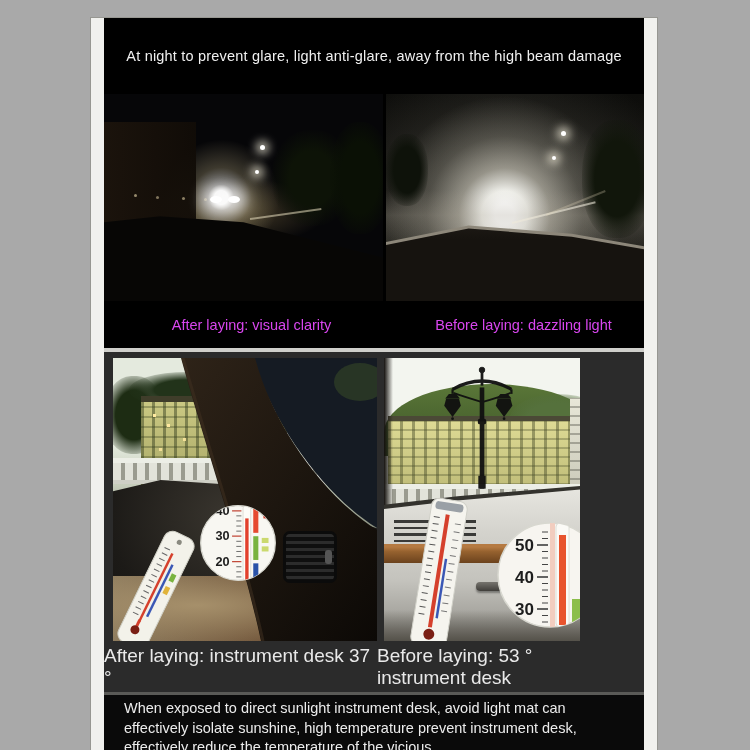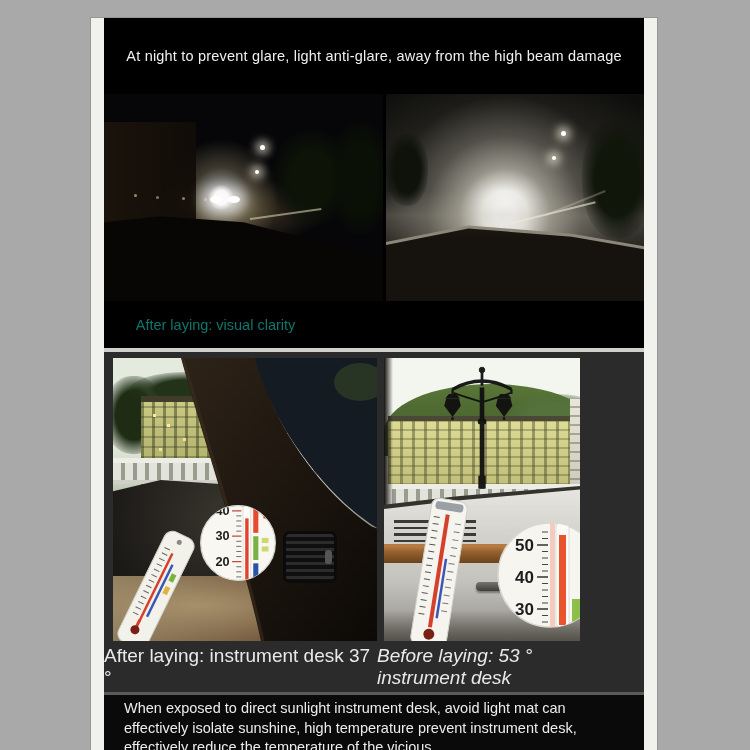--- a/index.html
+++ b/index.html
@@ -49,21 +49,21 @@
     background:linear-gradient(rgba(168,162,148,0), rgba(168,162,148,.30) 45%, rgba(140,135,122,.12));}
   .dash-a{left:0;top:0;width:100%;height:100%;
     clip-path:polygon(0 62%,20% 59%,50% 62%,100% 79%,100% 100%,0 100%);
     background:linear-gradient(180deg,#1a1813 28%, #070605 60%);}
   .dash-b-hl{left:0;top:0;width:100%;height:100%;
     clip-path:polygon(0 71.5%,32% 63.5%,72% 67.5%,100% 73.5%,100% 76%,72% 70.5%,32% 66.5%,0 74.5%);
     background:#8d877a;}
   .dash-b{left:0;top:0;width:100%;height:100%;
     clip-path:polygon(0 73%,32% 65%,72% 69%,100% 75%,100% 100%,0 100%);
     background:linear-gradient(180deg,#4c473e 15%, #16130f 70%);}
-  .captions-night{height:47px;display:flex;color:#0f766e;font-size:14.5px;}
+  .captions-night{height:47px;display:flex;color:#d946ef;font-size:14.5px;padding-left:36px;}
   .cap{display:flex;align-items:center;justify-content:center;box-sizing:border-box;}
   .cap.n-after{width:279px;padding-right:56px;}
   .cap.n-before{flex:1;padding-right:16px;}
   .divider-light{height:4px;background:#cfcfcb;}
   
   .sec-heat{height:340px;background:#2b2b2b;}
   .photos-heat{padding:6px 0 0 9px;display:flex;gap:7px;}
   .heat-photo{position:relative;overflow:hidden;height:283px;}
   .hp-el{position:absolute;}
   .heat-photo.after{width:264px;background:linear-gradient(180deg,#e4eade 0 30%,#c6cdbb 45%,#8b9180 60%,#3a3a32 75%,#242220);}
@@ -120,21 +120,21 @@
   .b-slats{left:10px;top:162px;width:82px;height:22px;
     background:repeating-linear-gradient(180deg,#3a3a38 0 2.5px,rgba(0,0,0,0) 2.5px 6.5px);}
   .b-wood{left:0;top:186px;width:245px;height:19px;
     background:linear-gradient(#b57a42 0 3px,#96622f 40%,#6b421d);}
   .b-glove-handle{left:92px;top:224px;width:58px;height:9px;border-radius:4px;
     background:linear-gradient(#76746e,#403e3a);box-shadow:0 2px 2px rgba(0,0,0,.35);}
   .b-darkcol{left:208px;top:205px;width:37px;height:80px;background:linear-gradient(#3a3631,#201d19);}
   .b-shadow{left:0;top:252px;width:245px;height:33px;background:linear-gradient(rgba(60,58,52,0),#514e46);}
   .captions-heat{height:51px;display:flex;color:#e9e9e9;font-size:19px;}
   .cap.h-after{width:273px;}
-  .cap.h-before{flex:1;padding-right:26px;font-style:italic;}
+  .cap.h-before{flex:1;padding-right:26px;}
   .divider-dark{height:3px;background:#5a5a57;}
   
   .footer-box{height:66px;background:#0a0a0a;box-sizing:border-box;padding:4px 38px 0 20px;}
   .footer-box p{margin:0;color:#ececec;font-size:14.5px;line-height:19.5px;}
   .rot26{transform:rotate(26deg);}
   .rot9{transform:rotate(9deg);}
 </style>
 </head>
 <body>
 
@@ -169,20 +169,21 @@
         <div class="np-el lamp-dot" style="left:166px;top:62px;width:4px;height:4px;"></div>
         <div class="np-el lane" style="left:126px;top:128px;width:86px;background:rgba(238,233,218,.6);transform:rotate(-14deg);"></div>
         <div class="np-el lane" style="left:160px;top:120px;width:64px;opacity:.5;transform:rotate(-22deg);"></div>
         <div class="np-el dash-b-hl"></div>
         <div class="np-el dash-b"></div>
       </div>
     </div>
 
     <div class="captions-night">
       <div class="cap n-after">After laying: visual clarity</div>
+      <div class="cap n-before">Before laying: dazzling light</div>
     </div>
   </section>
 
   <div class="divider-light"></div>
 
   <section class="sec-heat">
     <div class="photos-heat">
 
       <div class="heat-photo after">
         <div class="hp-el a-treeL"></div>

